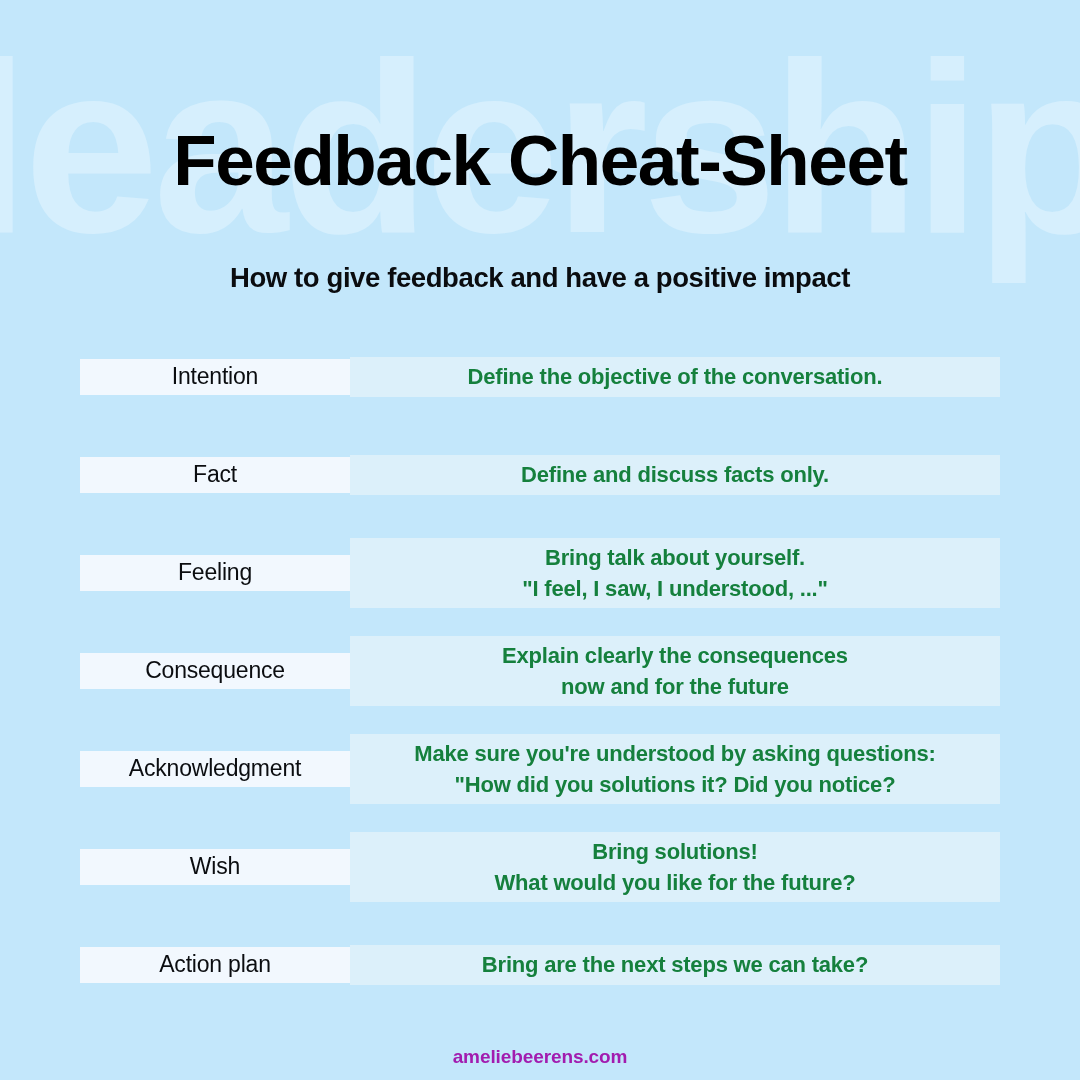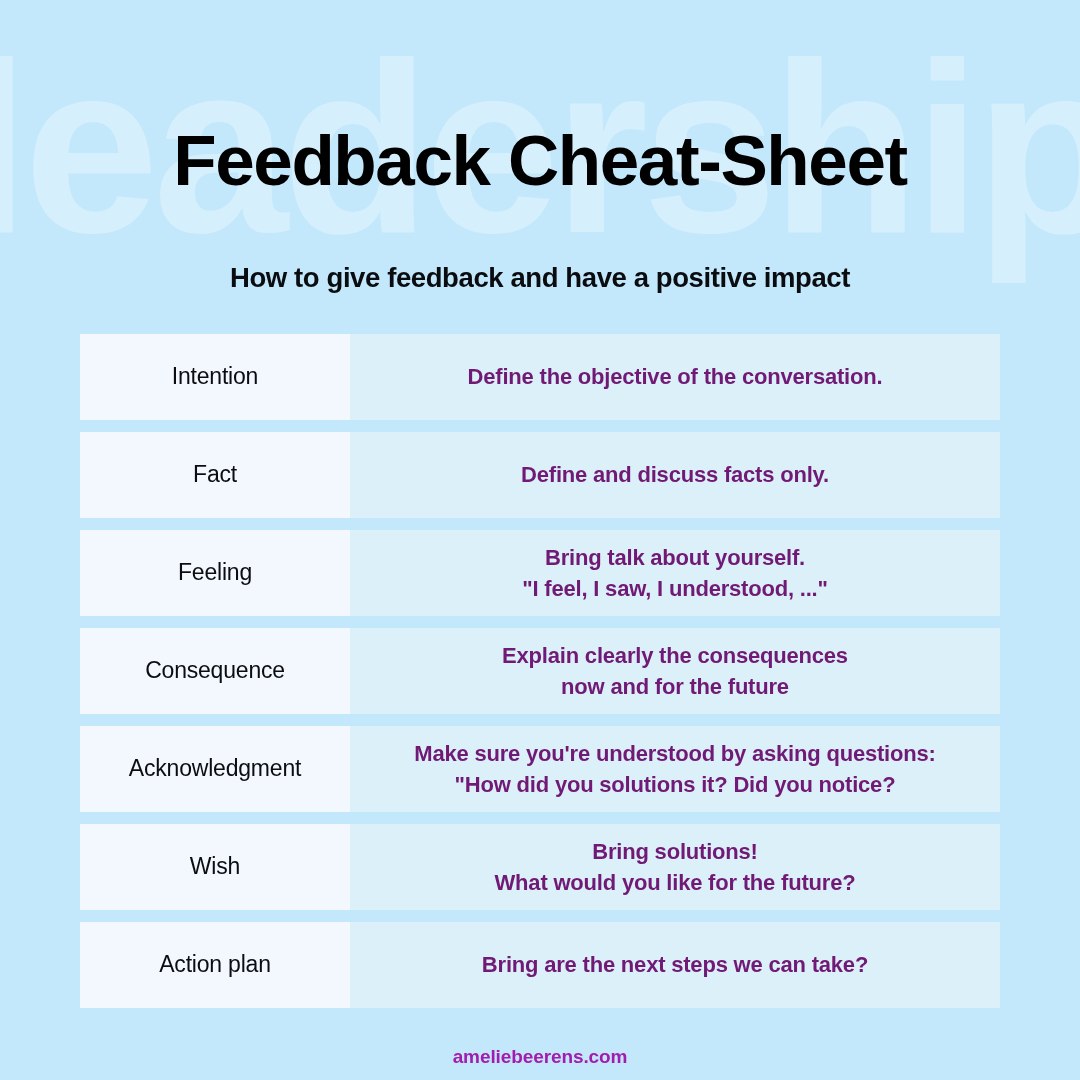--- a/index.html
+++ b/index.html
@@ -79,20 +79,21 @@
     position: absolute;
     left: 80px;
     top: 322px;
     width: 920px;
   }
 
   .cheat-row {
     display: flex;
     height: 86px;
     margin-bottom: 12px;
+    align-items: center;
   }
   .cheat-row:last-child { margin-bottom: 0; }
 
   .term-cell {
     width: 270px;
     flex: 0 0 270px;
     background: #f2f8fe;
     display: flex;
     align-items: center;
     justify-content: center;
@@ -115,21 +116,21 @@
     align-items: center;
     justify-content: center;
     text-align: center;
     padding: 4px 14px;
   }
 
   .desc-label {
     font-size: 22px;
     font-weight: 600;
     letter-spacing: -0.2px;
-    color: #701a75;
+    color: #15803d;
     line-height: 1.42;
     white-space: pre-line;
   }
 
   
   .site-footer {
     position: absolute;
     left: 0;
     top: 1034px;
     width: 1080px;

